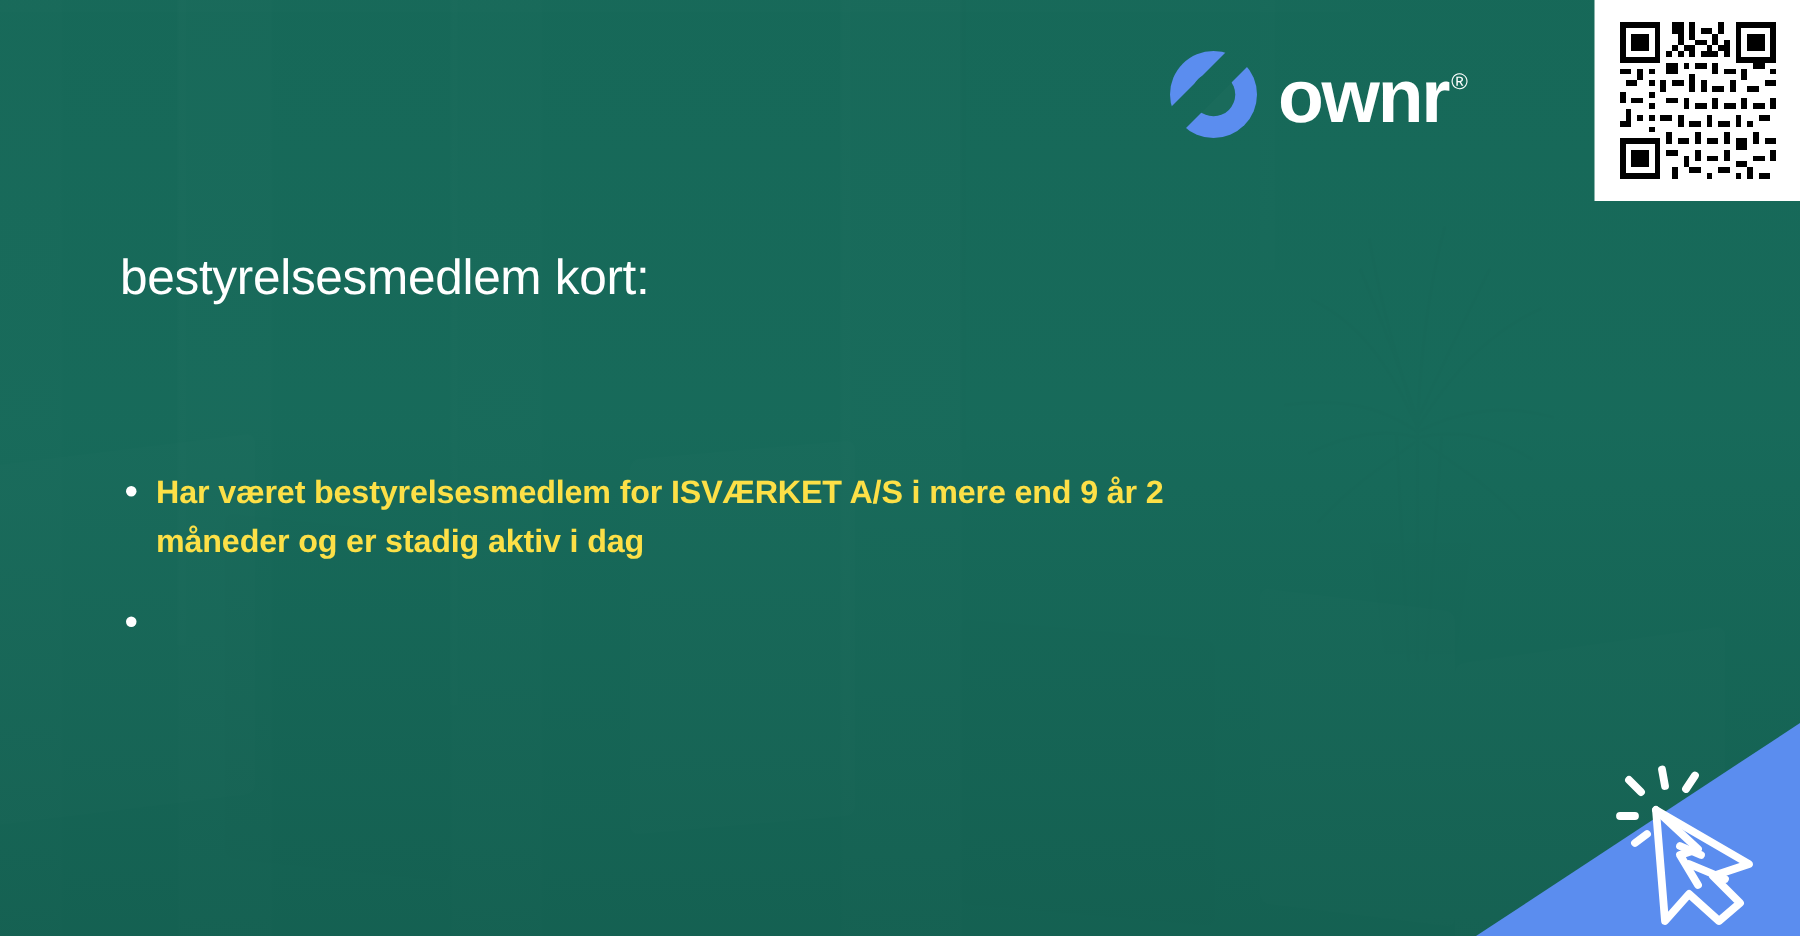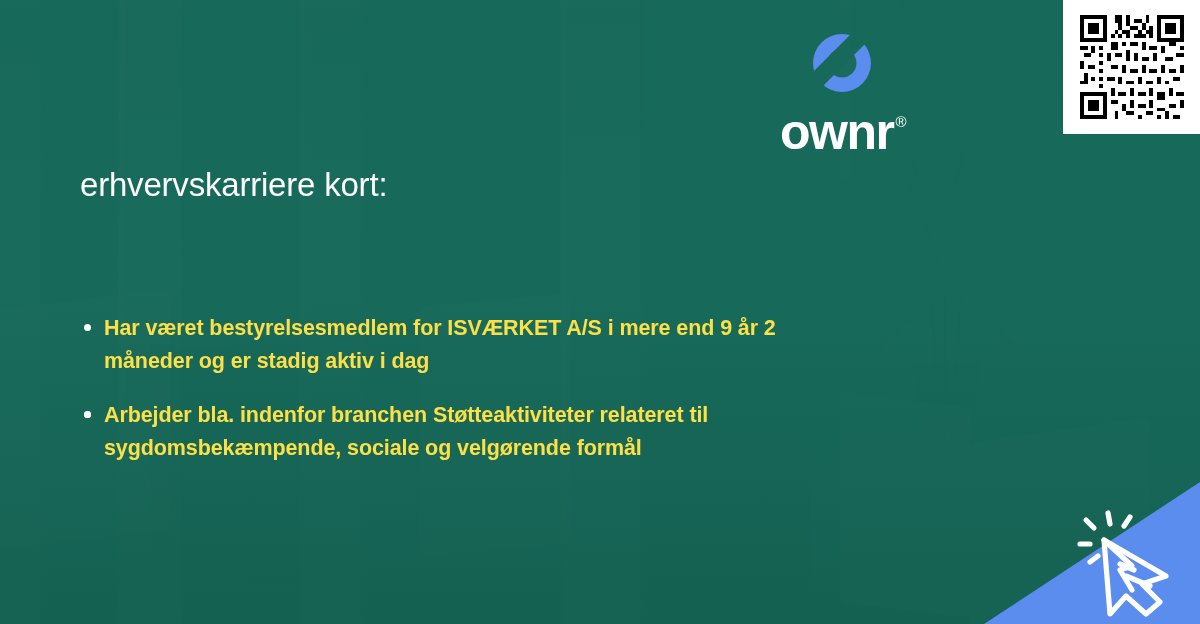--- a/index.html
+++ b/index.html
@@ -116,21 +116,20 @@
   .qr-panel svg { display: block; }
 
   
   .brand {
     position: absolute;
     top: 34px;
     left: 780px;
     display: flex;
     align-items: center;
     gap: 14px;
-    flex-direction: column;
   }
   .brand-mark { width: 58px; height: 58px; display: block; }
   .brand-word {
     font-size: 50px;
     font-weight: bold;
     color: #ffffff;
     letter-spacing: -1.5px;
     line-height: 1;
     position: relative;
     top: 1px;
@@ -391,30 +390,26 @@
         <circle cx="29" cy="29" r="14.5" fill="#1a6b5b"></circle>
       </g>
       <path d="M14 44 A21 21 0 0 1 44 14 L38 20 A13 13 0 0 0 20 38 Z" fill="#5b8def" opacity="0"></path>
     </svg>
     <div class="brand-word">
       <span>ownr</span><span class="brand-reg">®</span>
     </div>
   </div>
 
   <div class="headline">
-    <div class="line2">erhvervskarriere kort:</div>
+    <div class="line2">bestyrelsesmedlem kort:</div>
   </div>
 
   <ul class="bullets">
     <li class="bullet">
       <span class="dot"></span>
       <span>Har været bestyrelsesmedlem for ISVÆRKET A/S i mere end 9 år 2 måneder og er stadig aktiv i dag</span>
     </li>
     <li class="bullet">
       <span class="dot"></span>
     </li>
-    <li class="bullet">
-      <span class="dot"></span>
-      <span>Arbejder bla. indenfor branchen Støtteaktiviteter relateret til sygdomsbekæmpende, sociale og velgørende formål</span>
-    </li>
   </ul>
 
 </div>
 
 </body></html>

